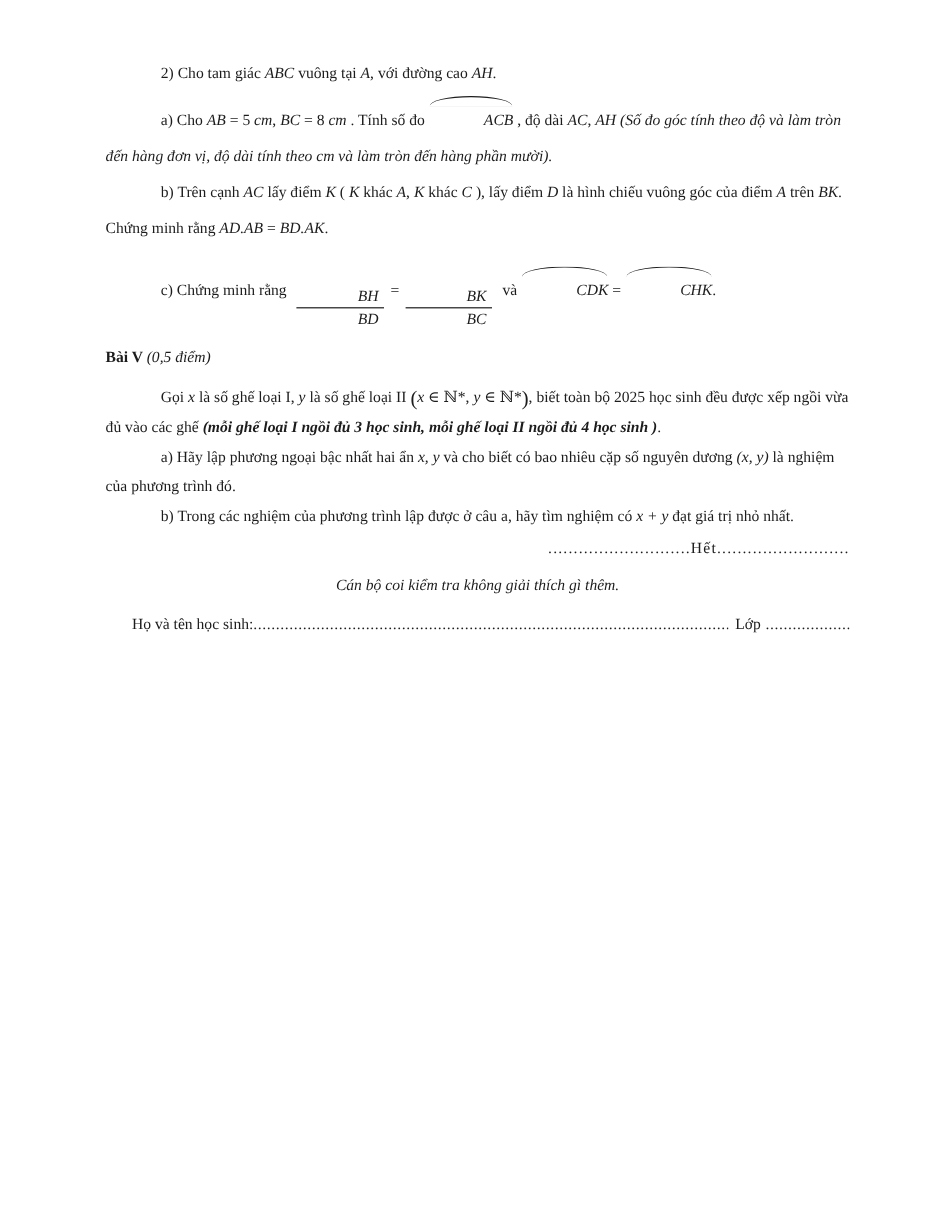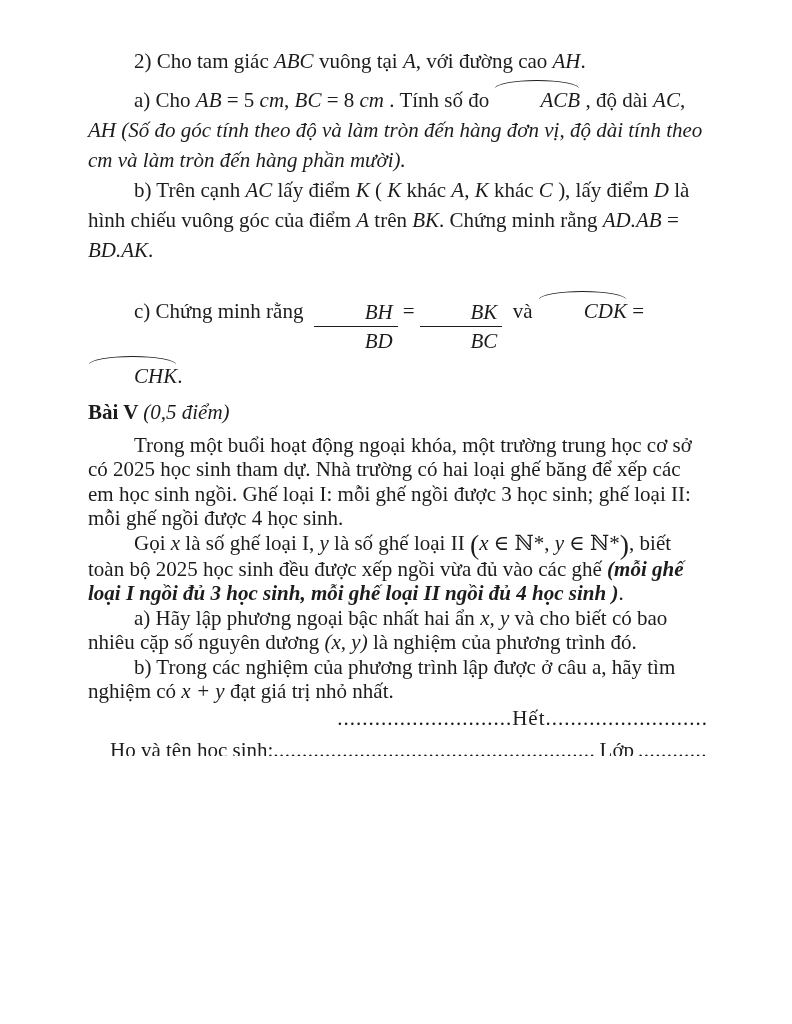--- a/index.html
+++ b/index.html
@@ -3,21 +3,21 @@
 <meta charset="utf-8">
 <style>
   html,body{margin:0;padding:0;background:#ffffff;}
   .page{
     position:relative;
     width:792px;height:756px;
     background:#ffffff;
     box-sizing:border-box;
     padding:46px 84px 0 88px;
     font-family:"Liberation Serif","DejaVu Serif",serif;
-    font-size:21px;
+    font-size:13px;
     color:#1c1c1c;
     overflow:hidden;
   }
   p{margin:0;}
   .s1{line-height:30px;}
   .s2{line-height:24.5px;}
   .indent{text-indent:46px;}
   .rg{font-style:normal;}
   .mi{font-style:italic;}
   .bi{font-weight:bold;font-style:italic;}
@@ -78,30 +78,30 @@
   <p class="s1 indent p1"><span class="rg">2) Cho tam giác </span><span class="mi">ABC</span><span class="rg"> vuông tại </span><span class="mi">A</span><span class="rg">, với đường cao </span><span class="mi">AH</span><span class="rg">.</span></p>
 
   <p class="s1 indent p2"><span class="rg">a) Cho </span><span class="mi">AB</span><span class="rg"> = 5 </span><span class="mi">cm</span><span class="rg">, </span><span class="mi">BC</span><span class="rg"> = 8 </span><span class="mi">cm</span><span class="rg"> . Tính số đo </span><span class="arc">ACB</span><span class="rg"> , độ dài </span><span class="mi">AC</span><span class="rg">, </span><span class="mi">AH</span><span class="mi"> (Số đo góc tính theo độ và làm tròn đến hàng đơn vị, độ dài tính theo cm và làm tròn đến hàng phần mười).</span></p>
 
   <p class="s1 indent p3"><span class="rg">b) Trên cạnh </span><span class="mi">AC</span><span class="rg"> lấy điểm </span><span class="mi">K</span><span class="rg"> ( </span><span class="mi">K</span><span class="rg"> khác </span><span class="mi">A</span><span class="rg">, </span><span class="mi">K</span><span class="rg"> khác </span><span class="mi">C</span><span class="rg"> ), lấy điểm </span><span class="mi">D</span><span class="rg"> là hình chiếu vuông góc của điểm </span><span class="mi">A</span><span class="rg"> trên </span><span class="mi">BK</span><span class="rg">. Chứng minh rằng </span><span class="mi">AD.AB</span><span class="rg"> = </span><span class="mi">BD.AK</span><span class="rg">.</span></p>
 
   <p class="s1 indent p4"><span class="rg">c) Chứng minh rằng </span><span class="frac"><span class="num mi">BH</span><span class="den mi">BD</span></span><span class="rg">=</span><span class="frac"><span class="num mi">BK</span><span class="den mi">BC</span></span><span class="rg"> và </span><span class="arc">CDK</span><span class="rg"> = </span><span class="arc">CHK</span><span class="rg">.</span></p>
 
   <p class="heading"><span class="bold">Bài V </span><span class="mi">(0,5 điểm)</span></p>
 
-  <p class="s2 indent"><span class="rg">Trong một buổi hoạt động ngoại khóa, một trường trung học cơ sở có 2025 học sinh tham dự. Nhà trường có hai loại ghế băng để xếp các em học sinh ngồi. Ghế loại I: mỗi ghế ngồi được 3 học sinh; ghế loại II: mỗi ghế ngồi được 4 học sinh.</span></p>
 
   <p class="s2 indent"><span class="rg">Gọi </span><span class="mi">x</span><span class="rg"> là số ghế loại I, </span><span class="mi">y</span><span class="rg"> là số ghế loại II </span><span class="bigp">(</span><span class="mi">x</span><span class="rg"> ∈ ℕ*, </span><span class="mi">y</span><span class="rg"> ∈ ℕ*</span><span class="bigp">)</span><span class="rg">, biết toàn bộ 2025 học sinh đều được xếp ngồi vừa đủ vào các ghế </span><span class="bi">(mỗi ghế loại I ngồi đủ 3 học sinh, mỗi ghế loại II ngồi đủ 4 học sinh )</span><span class="rg">.</span></p>
 
   <p class="s2 indent"><span class="rg">a) Hãy lập phương ngoại bậc nhất hai ẩn </span><span class="mi">x, y</span><span class="rg"> và cho biết có bao nhiêu cặp số nguyên dương </span><span class="mi">(x, y)</span><span class="rg"> là nghiệm của phương trình đó.</span></p>
 
   <p class="s2 indent"><span class="rg">b) Trong các nghiệm của phương trình lập được ở câu a, hãy tìm nghiệm có </span><span class="mi">x + y</span><span class="rg"> đạt giá trị nhỏ nhất.</span></p>
 
   <p class="het"><span class="rg">............................</span><span class="rg">Hết</span><span class="rg">..........................</span></p>
 
+  <p class="note"><span>Cán bộ coi kiểm tra không giải thích gì thêm.</span></p>
 
   <p class="footer">
       <span>Họ và tên học sinh: </span>
       <span class="dotsfill">........................................................................................................................................</span>
       <span class="lop">Lớp</span>
       <span class="dotsshort">........................................</span>
     </p>
 
 </div>
 

